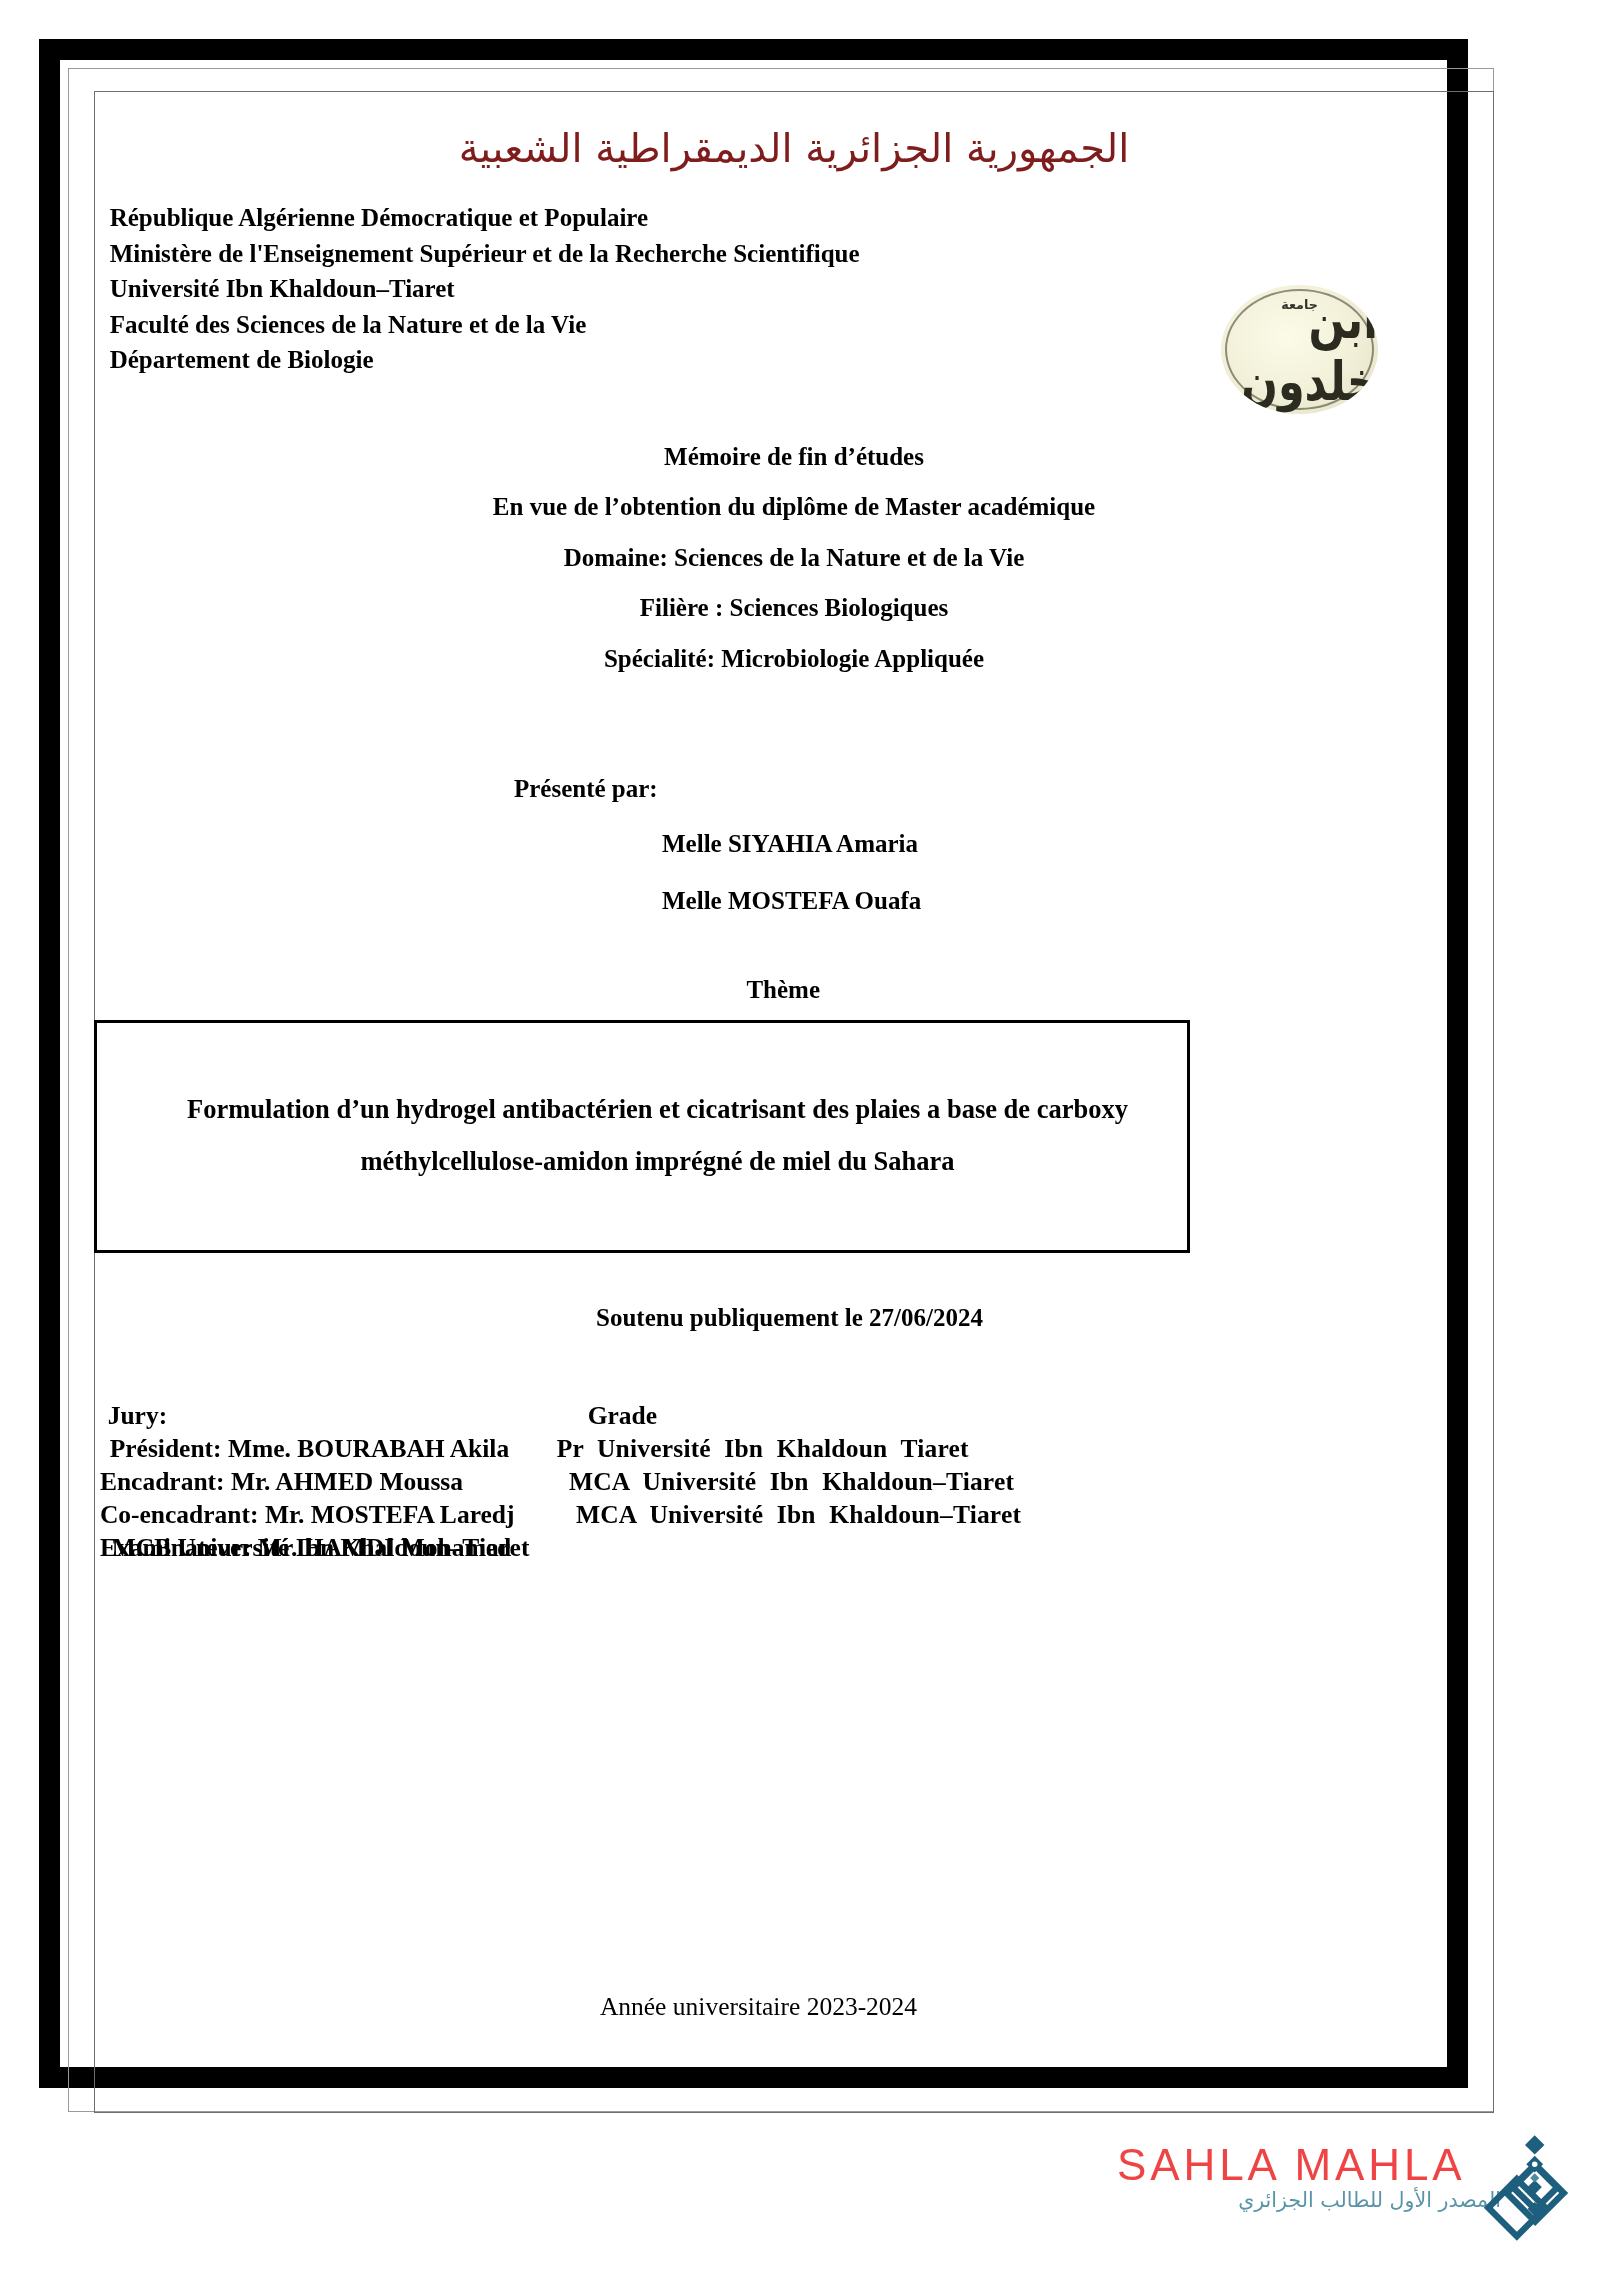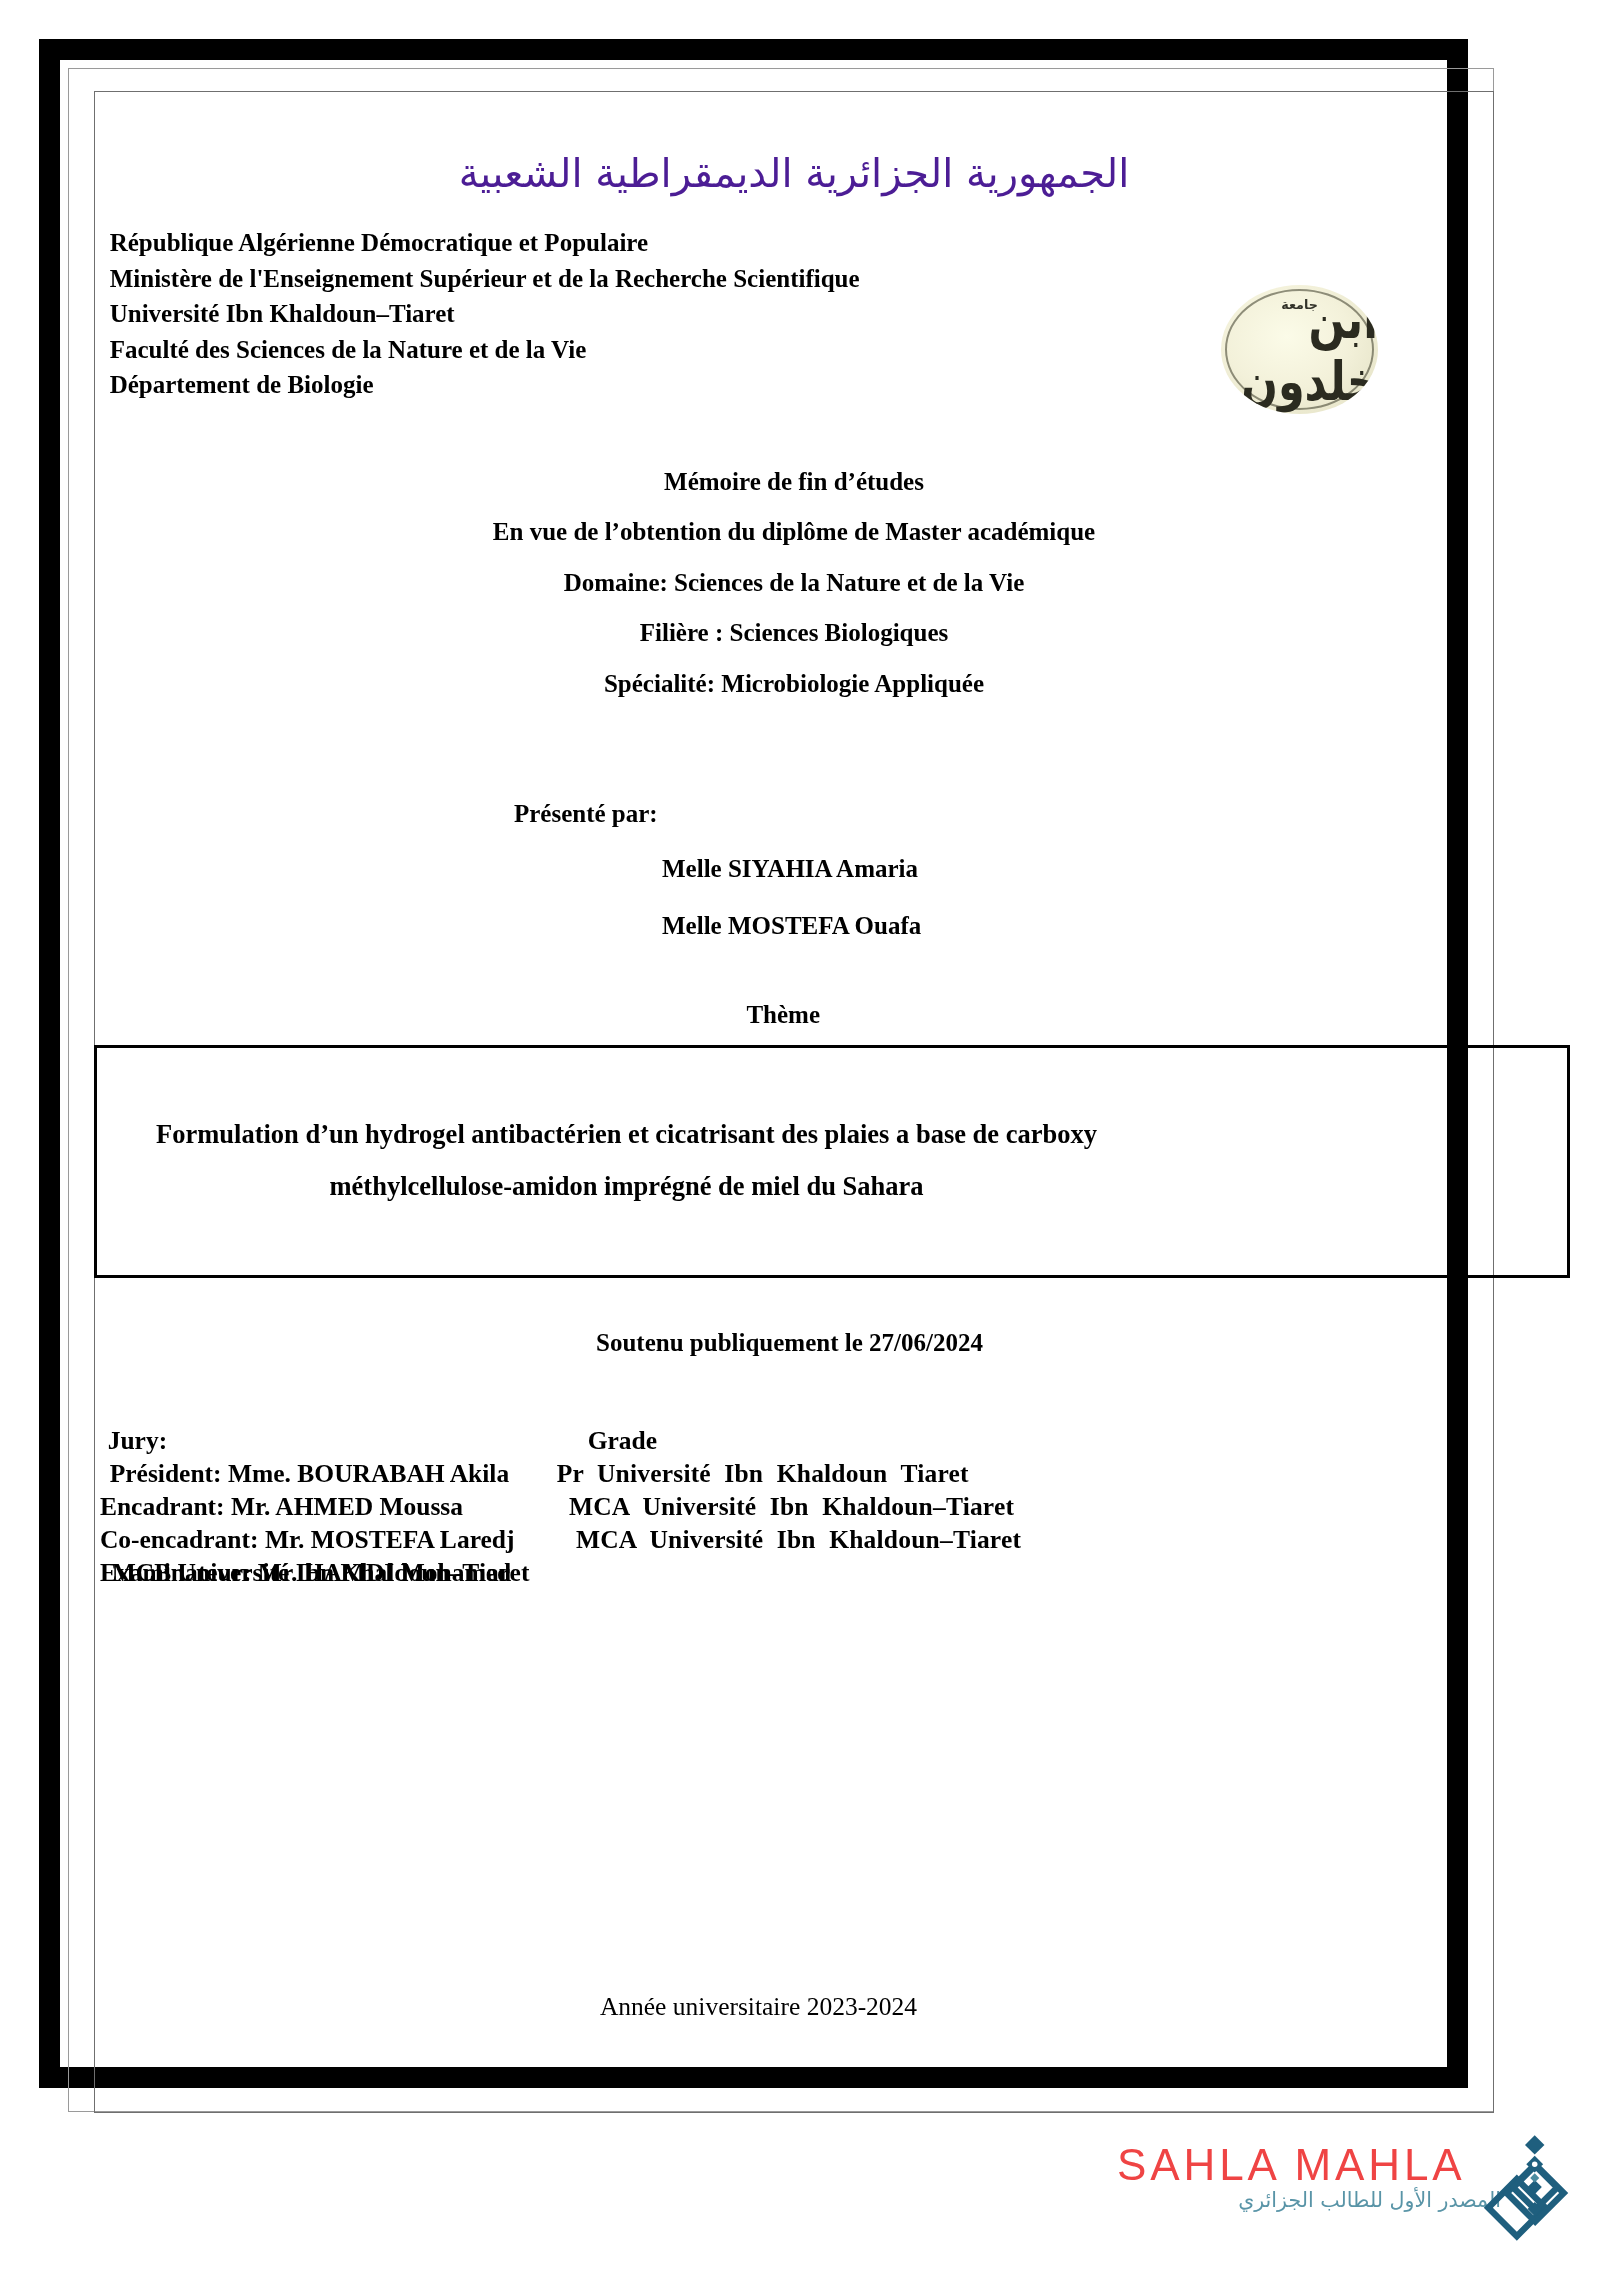--- a/index.html
+++ b/index.html
@@ -52,23 +52,23 @@
     top: 91px;
     width: 1400px;
     height: 2022px;
   }
 
   .arabic-header {
     text-align: center;
     font-family: "DejaVu Sans", sans-serif;
     font-size: 40px;
     letter-spacing: 1px;
-    margin-top: 59px;
+    margin-top: 34px;
     direction: rtl;
-    color: #4c1d95;
+    color: #7f1d1d;
   }
 
   .institution-block {
     margin-top: 29px;
     padding-left: 15.7px;
     font-weight: bold;
     font-size: 25px;
     line-height: 1.42;
   }
 
@@ -141,27 +141,27 @@
     margin-top: 61px;
     text-align: center;
     font-weight: bold;
     font-size: 25px;
     padding-right: 21.6px;
   }
 
   .theme-box {
     margin-top: 15.7px;
     margin-left: 0px;
-    width: 1476px;
+    width: 1096px;
     height: 233px;
     border: 3.9px solid #000000;
     box-sizing: border-box;
     display: flex;
     align-items: center;
-    justify-content: flex-start;
+    justify-content: flex-end;
   }
   .theme-title {
     font-weight: bold;
     font-size: 26.5px;
     line-height: 1.95;
     text-align: center;
     width: 1059px;
   }
 
   .defense {

